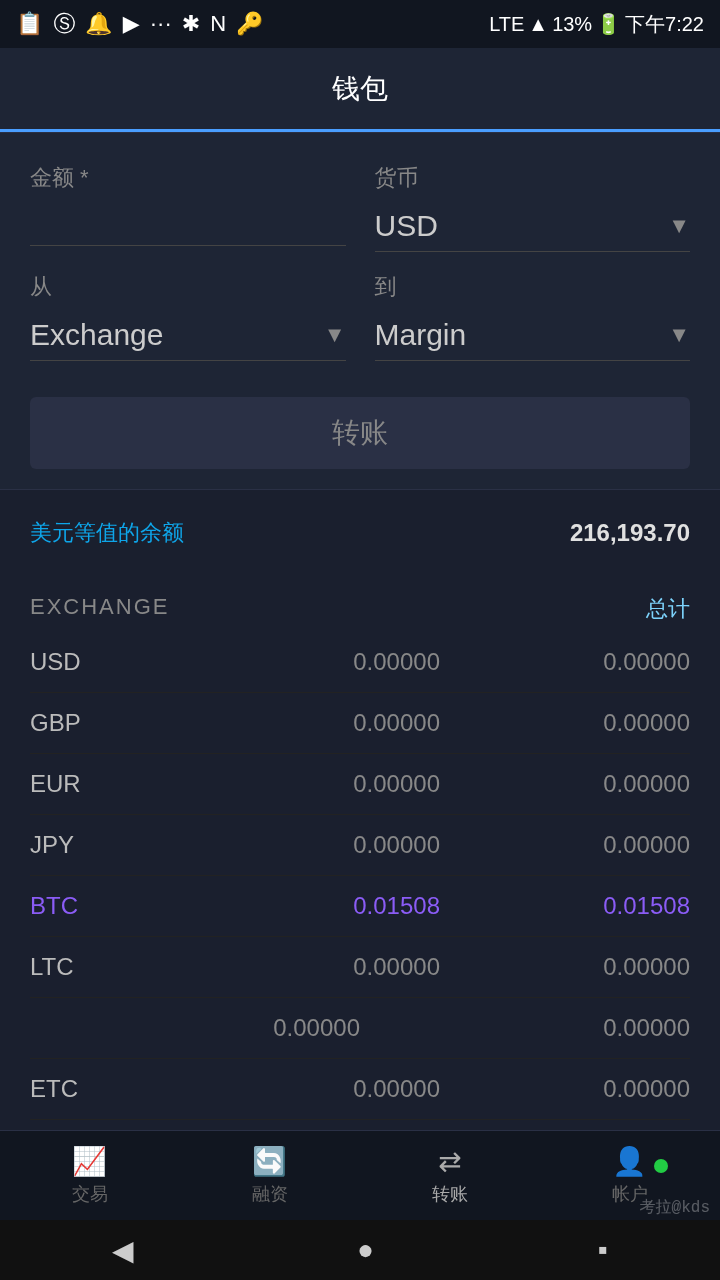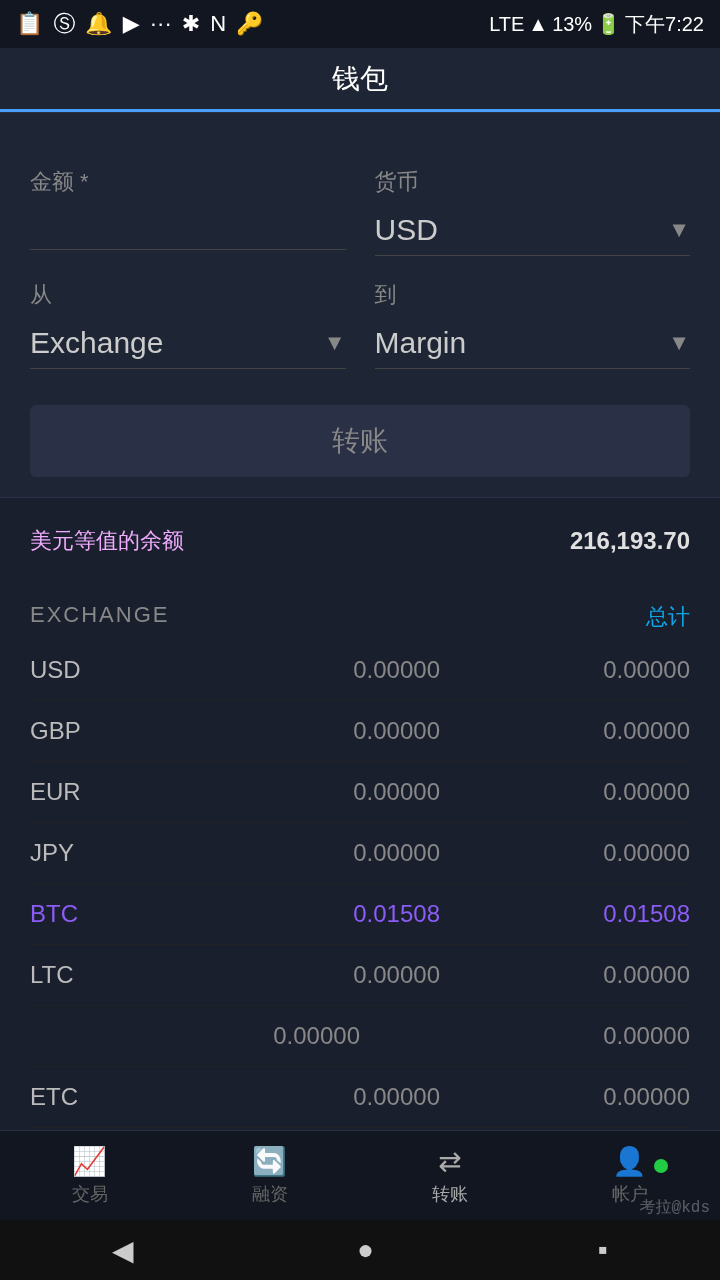--- a/index.html
+++ b/index.html
@@ -28,21 +28,21 @@
     .status-right { display: flex; gap: 4px; align-items: center; font-size: 20px; }
 
     
     .top-tabs {
       display: flex;
       background: #1e2535;
       border-bottom: 1px solid #2a3045;
     }
     .top-tab {
       flex: 1;
-      height: 64px;
+      height: 84px;
       display: flex;
       align-items: center;
       justify-content: center;
       font-size: 28px;
       color: #888;
       border-bottom: 3px solid transparent;
       cursor: pointer;
     }
     .top-tab.active {
       color: #fff;
@@ -52,21 +52,20 @@
     
     .form-area {
       background: #1e2535;
       padding: 30px 30px 20px 30px;
     }
 
     .form-row {
       display: flex;
       gap: 29px;
       margin-bottom: 20px;
-      margin-top: 24px;
     }
 
     .form-group {
       flex: 1;
       display: flex;
       flex-direction: column;
     }
 
     .form-label {
       font-size: 22px;
@@ -121,39 +120,39 @@
       border-top: 1px solid #2a3045;
     }
     .balance-row {
       display: flex;
       justify-content: space-between;
       align-items: center;
       margin-bottom: 10px;
     }
     .balance-label {
       font-size: 22px;
-      color: #f0abfc;
+      color: #0ea5e9;
     }
     .balance-value {
       font-size: 24px;
       color: #e0e0e0;
       font-weight: bold;
     }
 
     
     .exchange-section {
       background: #1a1f2e;
       padding: 10px 30px 0 30px;
     }
     .exchange-section-title {
       font-size: 22px;
       color: #888;
       letter-spacing: 2px;
     }
-    .col-total { font-size: 22px; color: #0ea5e9; text-align: right; flex: 1; }
+    .col-total { font-size: 22px; color: #7dd3fc; text-align: right; flex: 1; }
     .col-available {
       font-size: 22px;
       color: #888;
       text-align: right;
       flex: 1;
       text-decoration: underline dotted;
       text-decoration-color: #555;
     }
     .table-header-row {
       display: flex;

